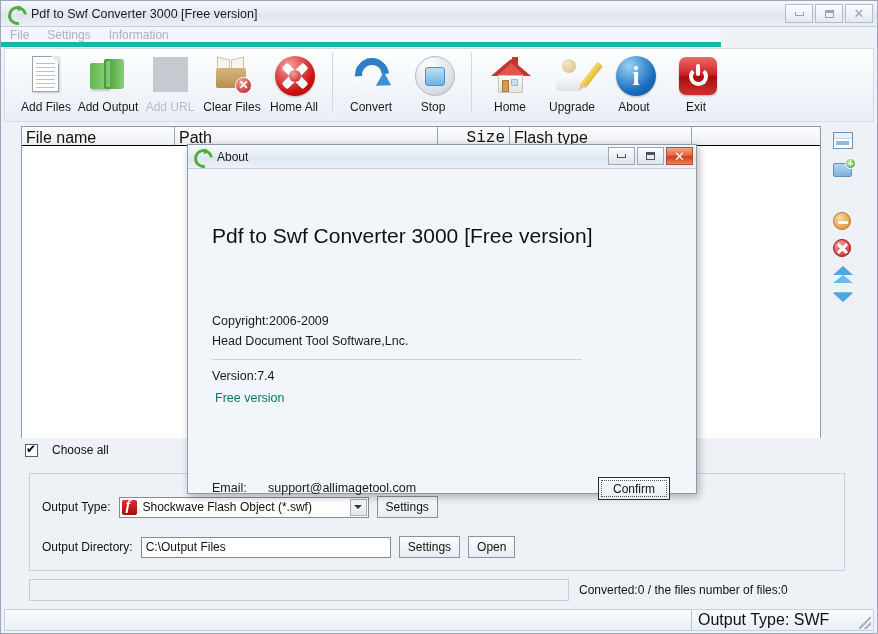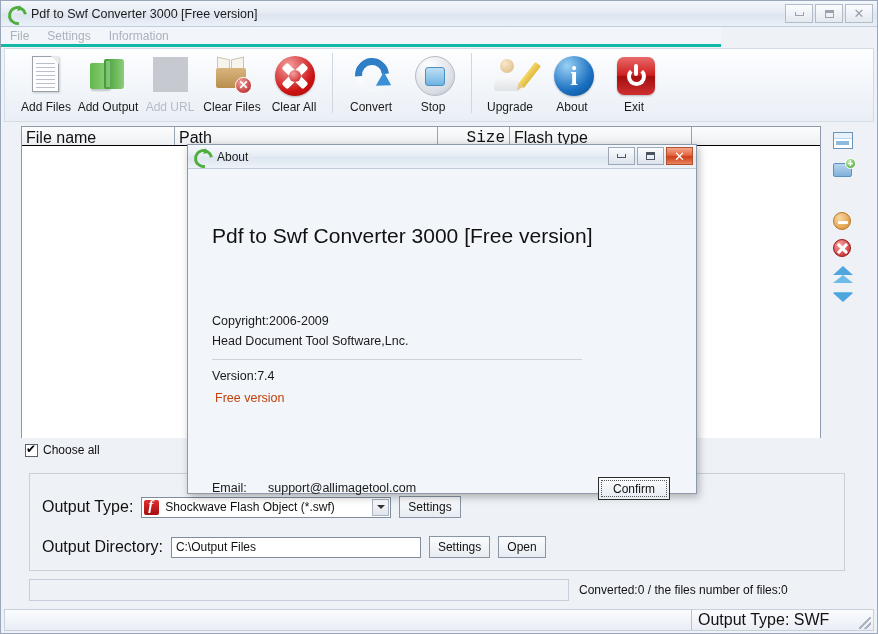--- a/index.html
+++ b/index.html
@@ -68,21 +68,21 @@
   .win-btn .gl-min { width: 9px; height: 4px; border: 1px solid #99a2ad; border-top: none; }
   .win-btn .gl-max { width: 9px; height: 8px; border: 1px solid #99a2ad; }
   .win-btn .gl-max::before { content:""; display:block; height:2px; background:#99a2ad; }
   .win-btn .gl-cls { font-size: 13px; line-height: 1; color: #98a0aa; font-family: "DejaVu Sans", sans-serif;}
 
   
   .menubar {
     position: absolute; left: 0; top: 26px; width: 720px; height: 20px;
     background: #f2f5f9;
     display: flex; align-items: center;
-    border-bottom: 3px solid #14b8a6;
+    border-bottom: 5px solid #14b8a6;
   }
   .menu-item {
     padding: 1px 9px; color: #aab2bd; font-size: 12px;
   }
 
   
   .toolbar {
     position: absolute; left: 3px; top: 47px; width: 870px; height: 74px;
     background: linear-gradient(to bottom,#fdfeff 0%,#f3f6fa 50%,#eaeff6 100%);
     border: 1px solid #d3dbe5;
@@ -347,41 +347,41 @@
   .si-up .a1, .si-down .a1 {
     position:absolute; left:0; width: 0; height: 0;
   }
   .si-up .a1 { top:0; border-left: 10px solid transparent; border-right: 10px solid transparent; border-bottom: 9px solid #4fa6de; }
   .si-up .a2 { position:absolute; left:0; top:9px; border-left: 10px solid transparent; border-right: 10px solid transparent; border-bottom: 8px solid #6fbbe8; }
   .si-down .a1 { top:0; border-left: 10px solid transparent; border-right: 10px solid transparent; border-top: 9px solid #4fa6de; }
   .si-down .a2 { position:absolute; left:0; top:-1px; border-left: 10px solid transparent; border-right: 10px solid transparent; border-top: 8px solid #6fbbe8; }
 
   
   .chooseall {
-    position: absolute; left: 24px; top: 442px; display: flex; align-items: center; gap: 5px;
+    position: absolute; left: 24px; top: 442px; display: flex; align-items: center; gap: 14px;
   }
   .cb {
     width: 13px; height: 13px; border: 1px solid #55606e; background: #fff;
     position: relative;
   }
   .cb::after {
     content: "✔"; position: absolute; left: 0px; top: -3px;
     font-size: 12px; color: #000; font-family: "DejaVu Sans", sans-serif;
   }
   .chooseall .lbl { font-size: 12px; color: #111; }
 
   
   .outgroup {
     position: absolute; left: 28px; top: 472px; width: 816px; height: 98px;
     border: 1px solid #c8d0da; background: #eef1f6;
   }
   .row { position: absolute; display: flex; align-items: center; }
   .row.r1 { left: 12px; top: 22px; }
   .row.r2 { left: 12px; top: 62px; }
-  .fieldlabel { font-size: 16px; color: #111; white-space: nowrap; }
+  .fieldlabel { font-size: 12px; color: #111; white-space: nowrap; }
   .combo {
     width: 250px; height: 21px; border: 1px solid #7f8c9b; background: #fff;
     display: flex; align-items: center; position: relative; margin-left: 8px;
   }
   .combo .flashico {
     width: 15px; height: 15px; margin-left: 2px;
     background: linear-gradient(to bottom,#e02d2d,#a50f0f); border-radius: 2px;
     position: relative; flex: none;
   }
   .combo .flashico::after {
@@ -471,21 +471,21 @@
     position: absolute; left: 24px; top: 55px;
     font-size: 21px; color: #111; white-space: nowrap;
   }
   .dlg-copy { position: absolute; left: 24px; top: 145px; font-size: 12.5px; color: #1a1a1a; }
   .dlg-company { position: absolute; left: 24px; top: 165px; font-size: 12.5px; color: #1a1a1a; }
   .dlg-hr {
     position: absolute; left: 24px; top: 190px; width: 370px; height: 1px;
     background: #ccd3dc;
   }
   .dlg-ver { position: absolute; left: 24px; top: 200px; font-size: 12.5px; color: #1a1a1a; }
-  .dlg-free { position: absolute; left: 27px; top: 222px; font-size: 12.5px; color: #c2410c; }
+  .dlg-free { position: absolute; left: 27px; top: 222px; font-size: 12.5px; color: #0f766e; }
   .dlg-emaillbl { position: absolute; left: 24px; top: 312px; font-size: 12.5px; color: #1a1a1a; }
   .dlg-email { position: absolute; left: 80px; top: 312px; font-size: 12.5px; color: #1a1a1a; }
   .dlg-confirm {
     position: absolute; left: 410px; top: 308px; width: 72px; height: 23px;
     border: 1px solid #2b2b2b;
     background: linear-gradient(to bottom,#fbfcfd,#e6ebf2);
     display: flex; align-items: center; justify-content: center;
     font-size: 12px; color: #111;
   }
   .dlg-confirm .inner {
@@ -561,21 +561,21 @@
       </div>
       <div class="lbl">Clear Files</div>
     </div>
 
     <div class="tbtn">
       <div class="ico">
           <div class="ic-clearall">
             <div class="hole"></div>
           </div>
         </div>
-      <div class="lbl">Clear All</div>
+      <div class="lbl">Home All</div>
     </div>
 
     <div class="tb-sep"></div>
 
     <div class="tbtn">
       <div class="ico">
           <div class="ic-convert">
             <div class="ring"></div>
             <div class="arrow"></div>
           </div>
@@ -587,20 +587,34 @@
       <div class="ico">
           <div class="ic-stop">
             <div class="sq"></div>
           </div>
         </div>
       <div class="lbl">Stop</div>
     </div>
 
     <div class="tb-sep"></div>
 
+    <div class="tbtn">
+      <div class="ico">
+        <div class="ic-home">
+            <div class="chim"></div>
+            <div class="roof"></div>
+            <div class="roof2"></div>
+            <div class="body">
+              <div class="door"></div>
+              <div class="win"></div>
+            </div>
+          </div>
+      </div>
+      <div class="lbl">Home</div>
+    </div>
 
     <div class="tbtn">
       <div class="ico">
         <div class="ic-upg">
             <div class="torso"></div>
             <div class="head"></div>
             <div class="pencil"></div>
           </div>
       </div>
       <div class="lbl">Upgrade</div>

